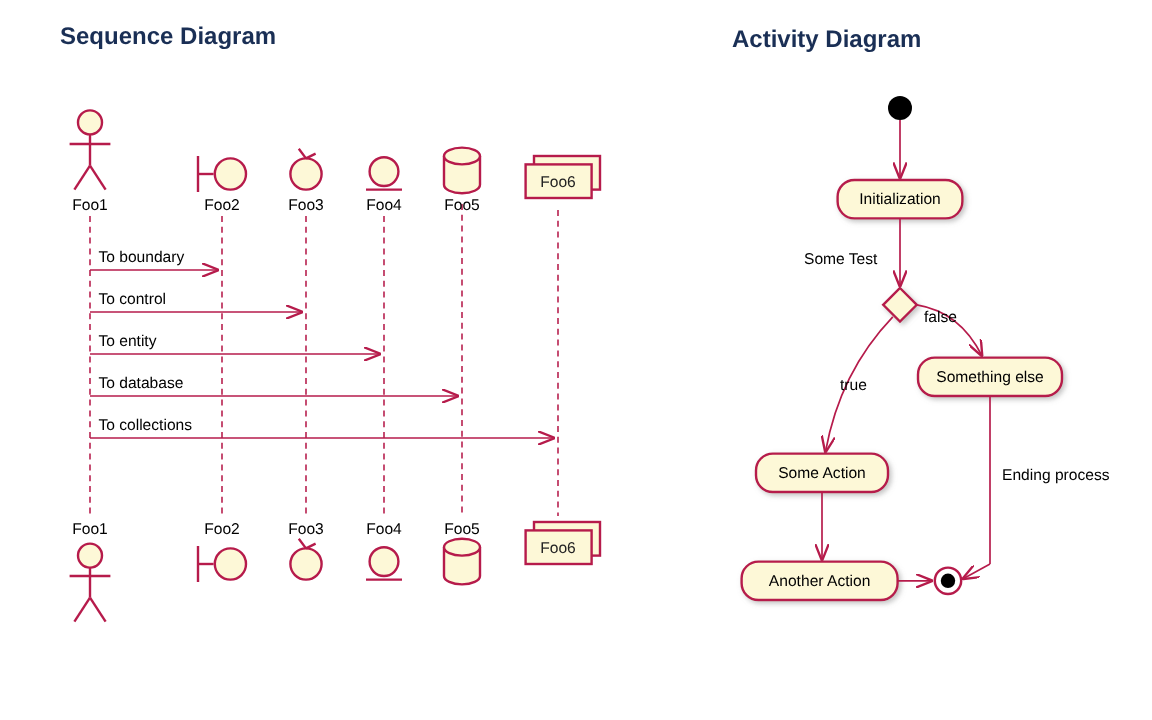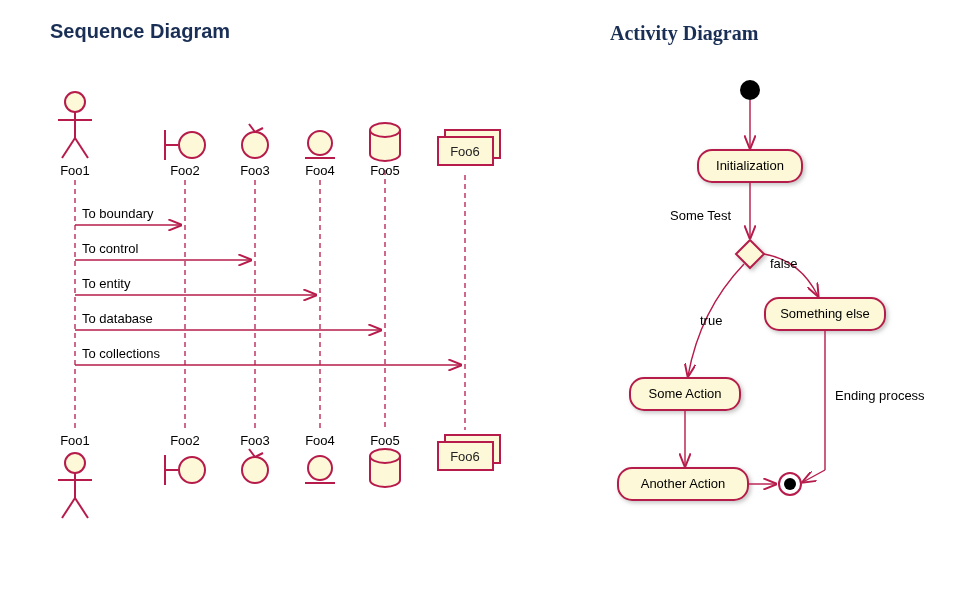--- a/index.html
+++ b/index.html
@@ -20,21 +20,21 @@
     font-size: 20px;
     font-weight: 600;
     color: #1a2f55;
   }
   svg { display: block; }
 </style>
 </head>
 <body>
 
 <div class="title" style="left:50px; top:20px;">Sequence Diagram</div>
-<div class="title" style="left:610px; top:22px;font-family:Liberation Serif, serif;">Activity Diagram</div>
+<div class="title" style="left:610px; top:22px;">Activity Diagram</div>
 
 <svg width="540" height="520" style="position:absolute; left:20px; top:60px;" viewBox="0 0 540 520">
   <defs>
     <marker id="arrowRed" markerWidth="10" markerHeight="8" refX="9" refY="4" orient="auto">
       <path d="M0,0 L10,4 L0,8" fill="none" stroke="#b61b4b" stroke-width="1.4"></path>
     </marker>
   </defs>
 
   <g stroke="#b61b4b" stroke-width="1.3" stroke-dasharray="5,4">
     <line x1="55" y1="120" x2="55" y2="370"></line>

